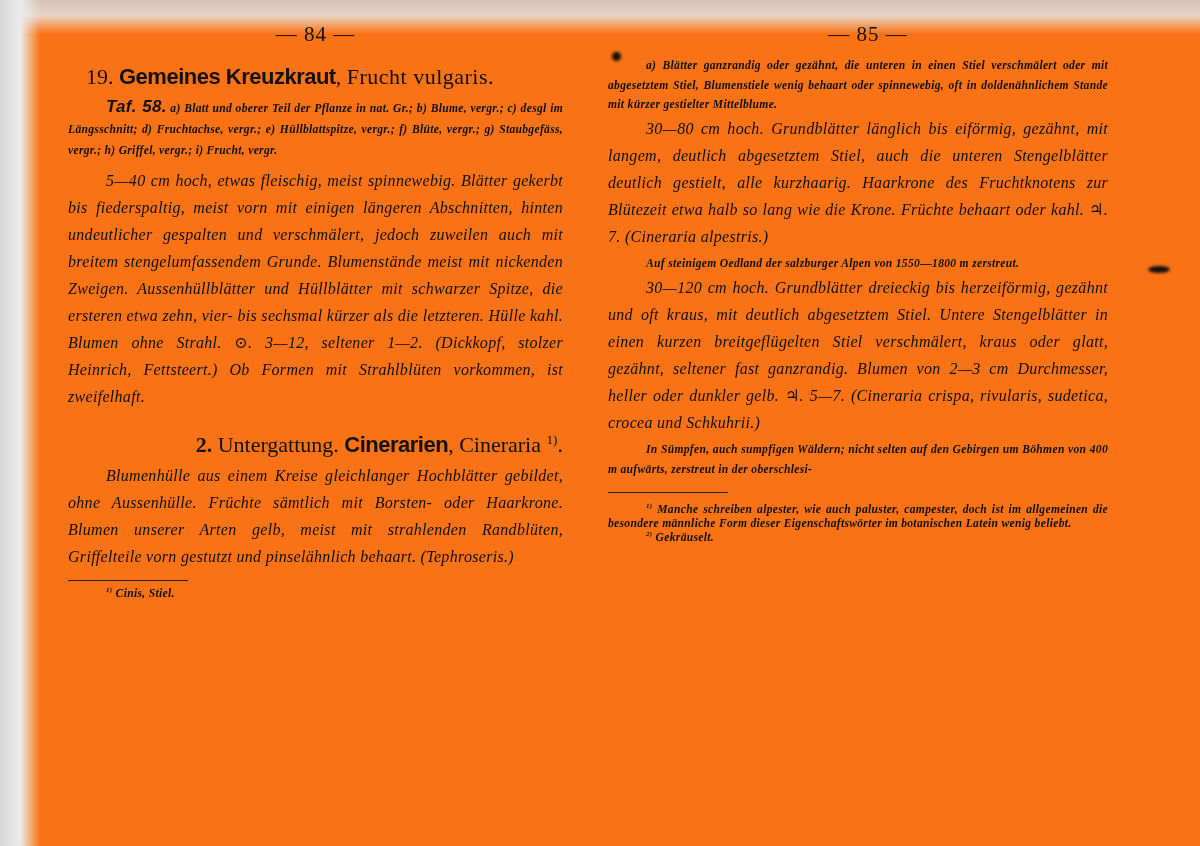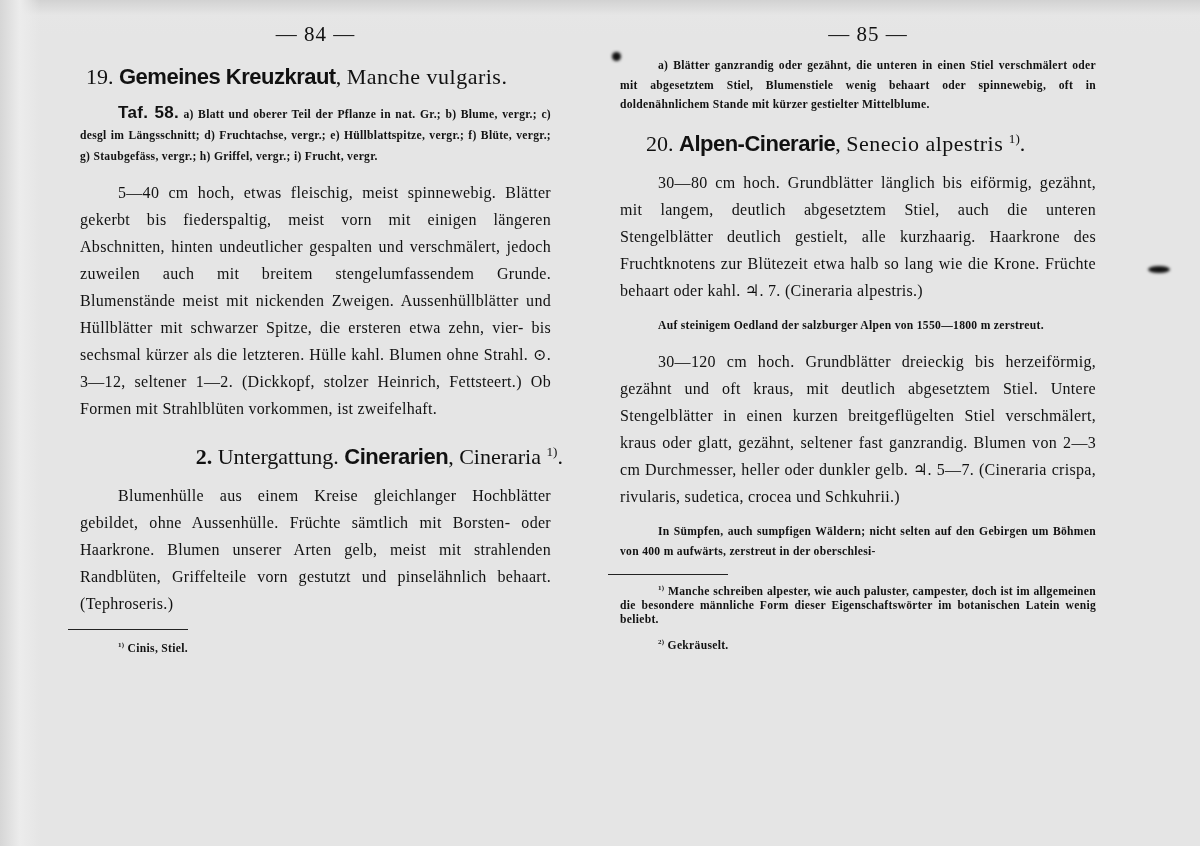--- a/index.html
+++ b/index.html
@@ -4,21 +4,21 @@
 <style>
   html, body { margin: 0; padding: 0; }
   body {
     width: 1200px; height: 846px; overflow: hidden; position: relative;
     background: #fdfdfd;
     font-family: "Liberation Serif", "DejaVu Serif", serif;
     color: #111;
   }
   .page {
     position: absolute; top: 0; height: 846px; overflow: hidden;
-    background: #e5e5e5;
+    background: #f97316;
   }
   .page-left { left: 0; width: 596px; }
   .page-right { left: 578px; width: 696px; }
   .top-grime {
     position: absolute; left: 0; right: 0; top: 0; height: 34px;
     background: linear-gradient(to bottom, #cfcfcf 0%, #e6e6e6 45%, rgba(250,250,250,0) 100%);
     opacity: .85;
   }
   .left-grime {
     position: absolute; left: 0; top: 0; bottom: 0; width: 40px;
@@ -56,35 +56,35 @@
   }
   .sub-heading {
     font-size: 22px; text-align: right; margin: 22px 0 4px; white-space: nowrap;
   }
   .sub-heading .num { font-weight: bold; }
   .sub-heading .de { font-family: "Liberation Sans", sans-serif; font-weight: bold; letter-spacing: -0.5px; }
   .rule { width: 120px; height: 0; border-top: 1.5px solid #222; margin: 10px 0 6px; }
   .footnote { font-size: 11.6px; font-weight: bold; line-height: 14px; text-align: justify; letter-spacing: .3px; }
   sup { font-size: 60%; line-height: 0; }
   .speck { position: absolute; border-radius: 50%; background: #111; filter: blur(1.5px); }
-  p { margin: 12px; }
+  p { margin: 0; font-style: italic; }
 </style>
 </head>
 <body>
 
 <div class="page page-left">
   <div class="top-grime"></div>
   <div class="left-grime"></div>
   <div class="content">
     <div class="page-number">— 84 —</div>
 
     <div class="heading" style="margin-left:18px;">
       <span class="num">19.</span>
       <span class="de">Gemeines Kreuzkraut</span><span>, </span>
-      <span class="la">Manche vulgaris.</span>
+      <span class="la">Frucht vulgaris.</span>
     </div>
 
     <p class="small indent" style="line-height:21px;">
       <span class="taf">Taf. 58.</span>
       <span>a) Blatt und oberer Teil der Pflanze in nat. Gr.; b) Blume, vergr.; c) desgl im Längsschnitt; d) Fruchtachse, vergr.; e) Hüllblattspitze, vergr.; f) Blüte, vergr.; g) Staubgefäss, vergr.; h) Griffel, vergr.; i) Frucht, vergr.</span>
     </p>
 
     <p class="body indent" style="margin-top:6px;">5—40 cm hoch, etwas fleischig, meist spinnewebig. Blätter gekerbt bis fiederspaltig, meist vorn mit einigen längeren Abschnitten, hinten undeutlicher gespalten und verschmälert, jedoch zuweilen auch mit breitem stengelumfassendem Grunde. Blumenstände meist mit nickenden Zweigen. Aussenhüllblätter und Hüllblätter mit schwarzer Spitze, die ersteren etwa zehn, vier- bis sechsmal kürzer als die letzteren. Hülle kahl. Blumen ohne Strahl. ⊙. 3—12, seltener 1—2. (Dickkopf, stolzer Heinrich, Fettsteert.) Ob Formen mit Strahlblüten vorkommen, ist zweifelhaft.</p>
 
 
@@ -111,26 +111,20 @@
 <div class="page page-right">
   <div class="top-grime"></div>
   <div class="right-grime"></div>
   <div class="speck" style="left:34px;top:52px;width:9px;height:9px;"></div>
   <div class="speck" style="left:570px;top:266px;width:22px;height:7px;"></div>
   <div class="content">
     <div class="page-number" style="margin-left:20px;">— 85 —</div>
 
     <p class="small indent" style="margin-top:6px;line-height:19.5px;">a) Blätter ganzrandig oder gezähnt, die unteren in einen Stiel verschmälert oder mit abgesetztem Stiel, Blumenstiele wenig behaart oder spinnewebig, oft in doldenähnlichem Stande mit kürzer gestielter Mittelblume.</p>
 
-    <div class="heading" style="margin:16px 0 2px 38px;">
-      <span class="num">20.</span>
-      <span class="de">Alpen-Cinerarie</span><span>, </span>
-      <span class="la">Senecio alpestris</span>
-      <sup>1)</sup><span>.</span>
-    </div>
 
     <p class="body indent">30—80 cm hoch. Grundblätter länglich bis eiförmig, gezähnt, mit langem, deutlich abgesetztem Stiel, auch die unteren Stengelblätter deutlich gestielt, alle kurzhaarig. Haarkrone des Fruchtknotens zur Blütezeit etwa halb so lang wie die Krone. Früchte behaart oder kahl. ♃. 7. (Cineraria alpestris.)</p>
 
     <p class="small indent" style="margin-top:4px;line-height:20px;">Auf steinigem Oedland der salzburger Alpen von 1550—1800 m zerstreut.</p>
 
 
     <p class="body indent">30—120 cm hoch. Grundblätter dreieckig bis herzeiförmig, gezähnt und oft kraus, mit deutlich abgesetztem Stiel. Untere Stengelblätter in einen kurzen breitgeflügelten Stiel verschmälert, kraus oder glatt, gezähnt, seltener fast ganzrandig. Blumen von 2—3 cm Durchmesser, heller oder dunkler gelb. ♃. 5—7. (Cineraria crispa, rivularis, sudetica, crocea und Schkuhrii.)</p>
 
     <p class="small indent" style="margin-top:4px;line-height:20px;">In Sümpfen, auch sumpfigen Wäldern; nicht selten auf den Gebirgen um Böhmen von 400 m aufwärts, zerstreut in der oberschlesi-</p>
 

